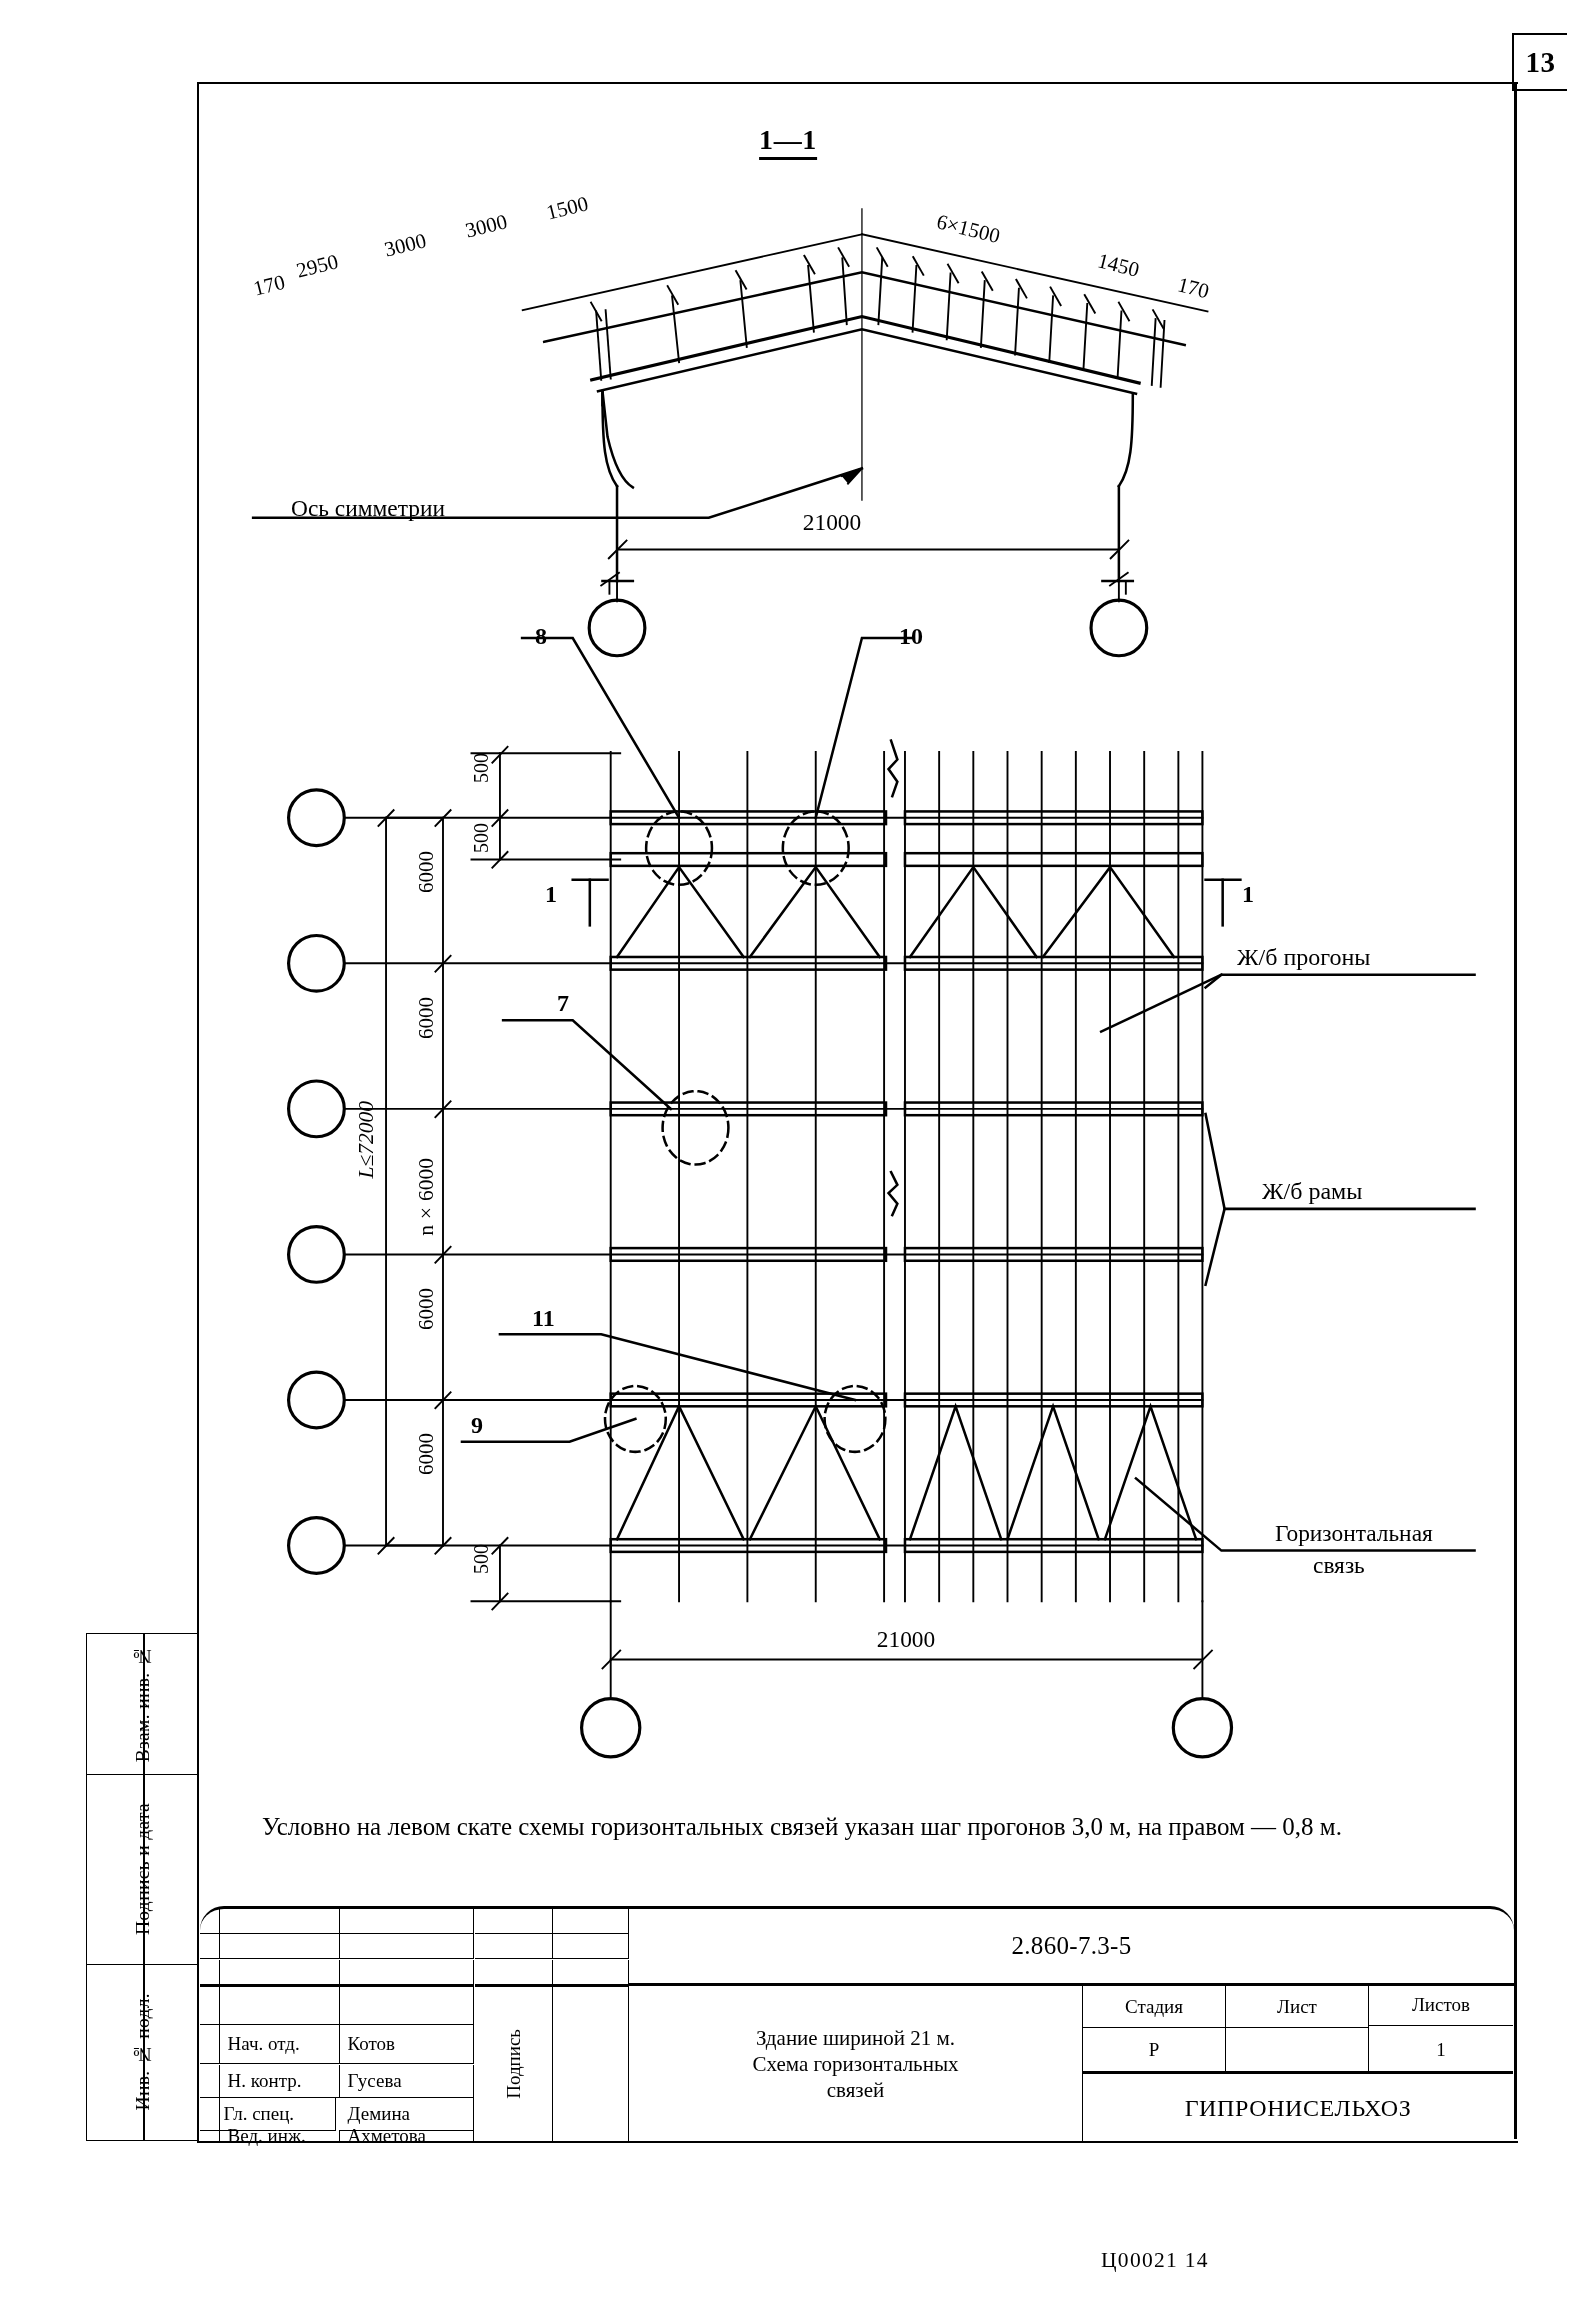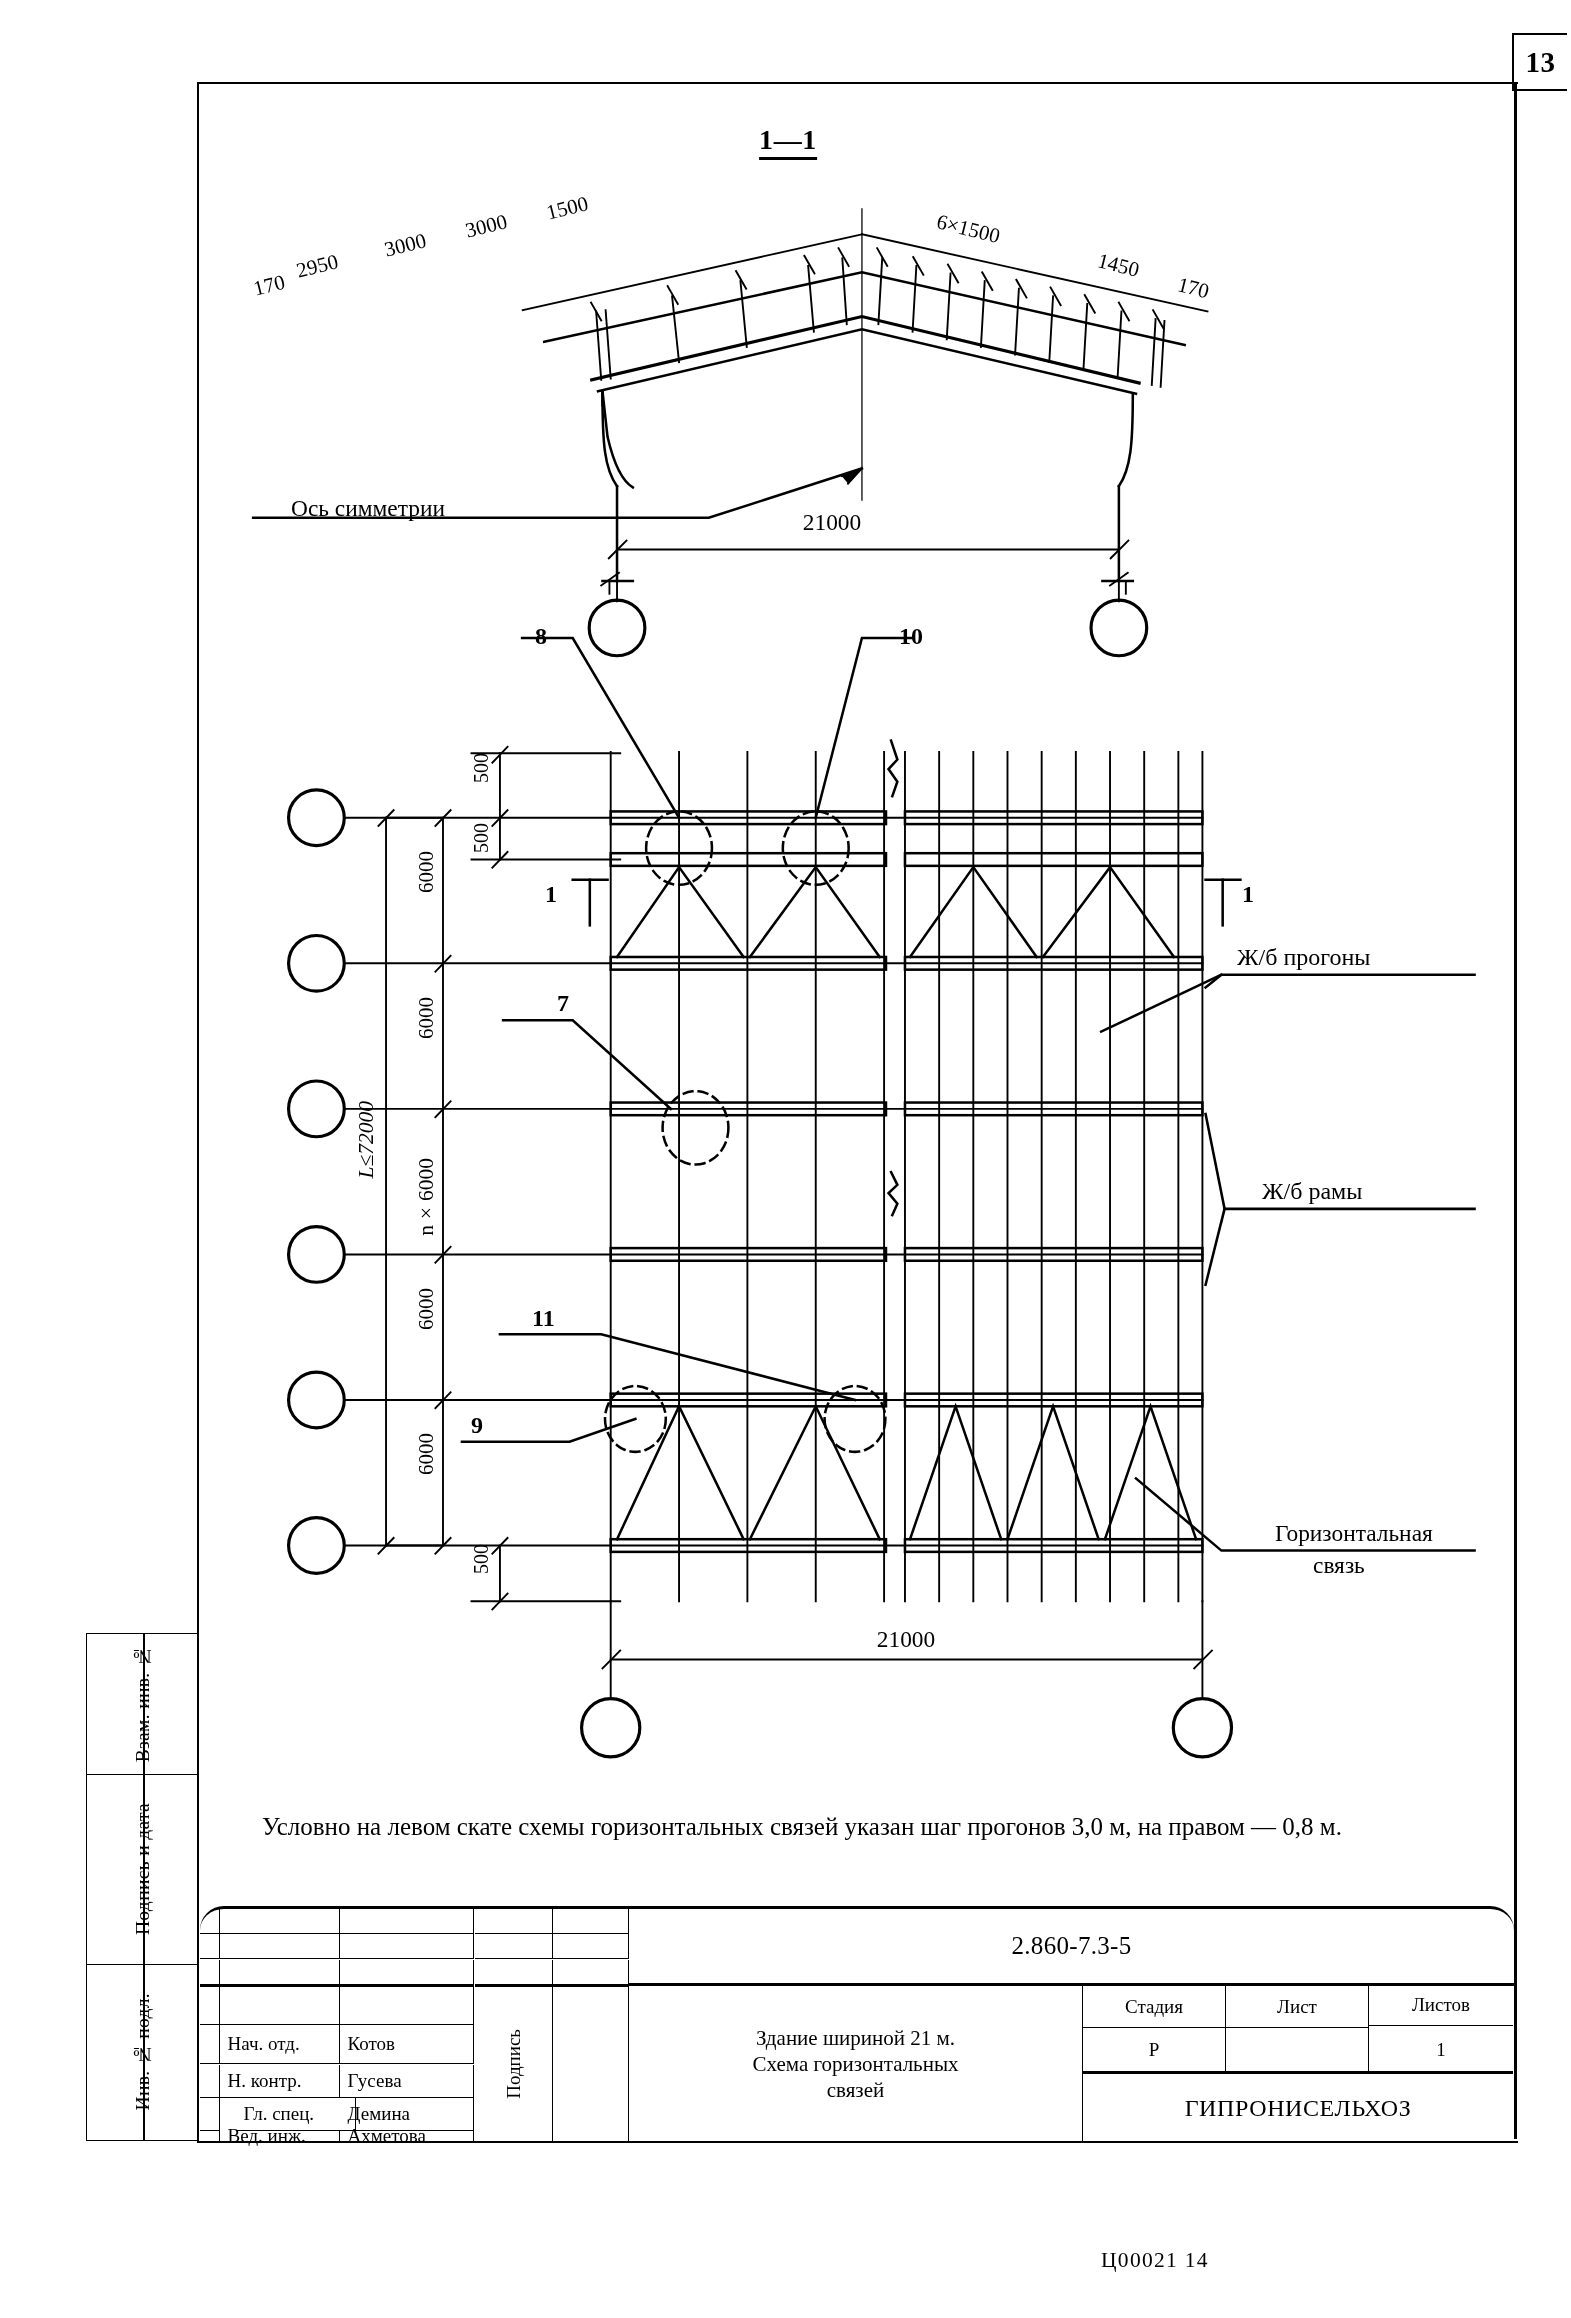--- a/index.html
+++ b/index.html
@@ -447,21 +447,21 @@
 
     <div class="tb-cell left" style="left:0;   top:156px; width:20px;  height:33px;"></div>
     <div class="tb-cell left" style="left:20px;top:156px; width:120px; height:33px;">
       <span>Н. контр.</span>
     </div>
     <div class="tb-cell left" style="left:140px;top:156px;width:134px; height:33px;">
       <span>Гусева</span>
     </div>
 
     <div class="tb-cell left" style="left:0;   top:189px; width:20px;  height:33px;"></div>
-    <div class="tb-cell left" style="left:36px;top:189px; width:120px; height:33px;">
+    <div class="tb-cell left" style="left:16px;top:189px; width:120px; height:33px;">
       <span>Гл. спец.</span>
     </div>
     <div class="tb-cell left" style="left:140px;top:189px;width:134px; height:33px;">
       <span>Демина</span>
     </div>
 
     <div class="tb-cell left noB" style="left:0;   top:221px; width:20px;  height:11.4px;"></div>
     <div class="tb-cell left noB" style="left:20px;top:221px; width:120px; height:11.4px;">
       <span>Вед. инж.</span>
     </div>

